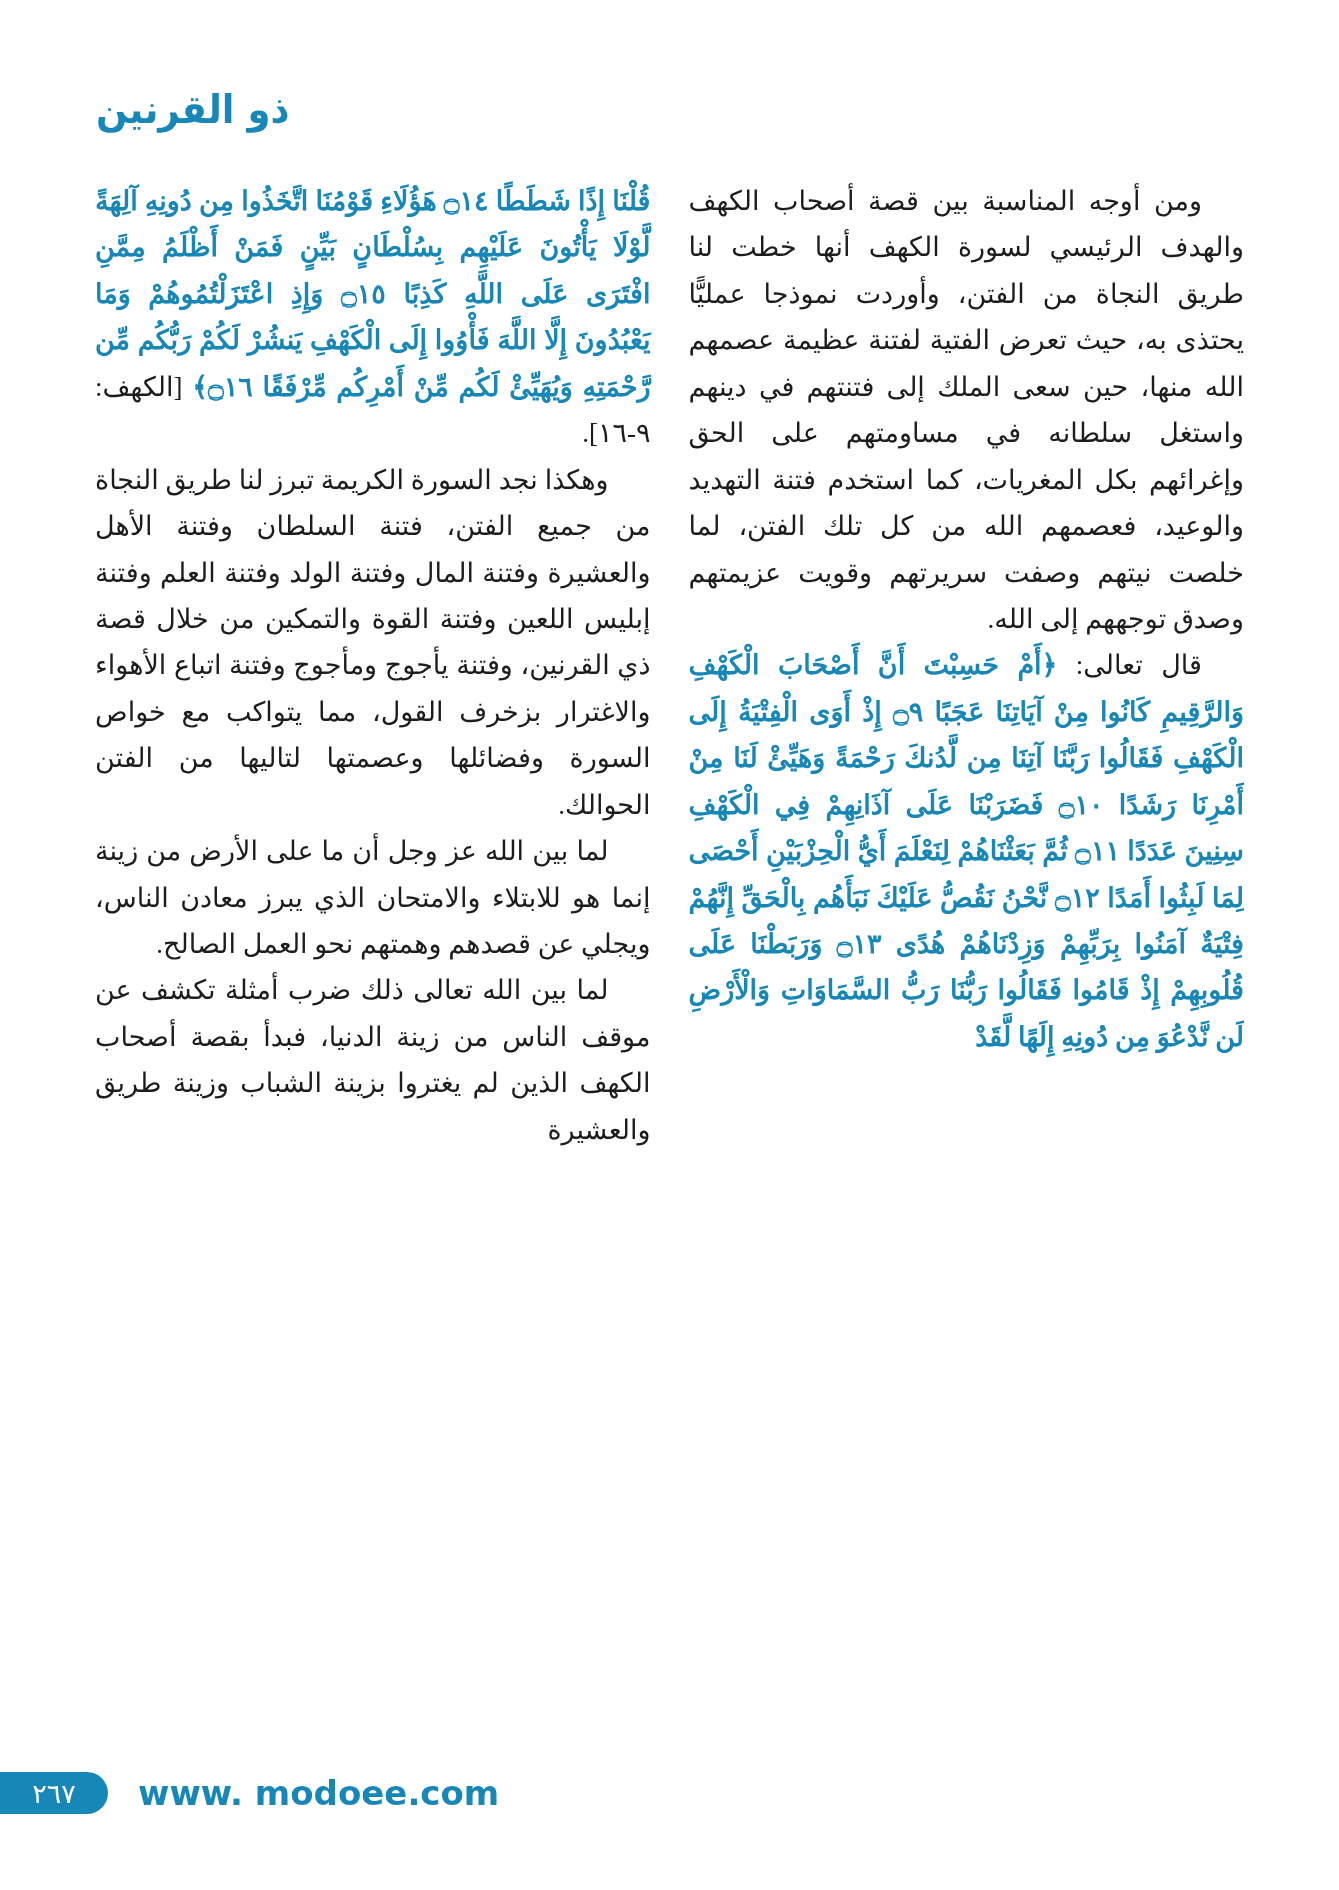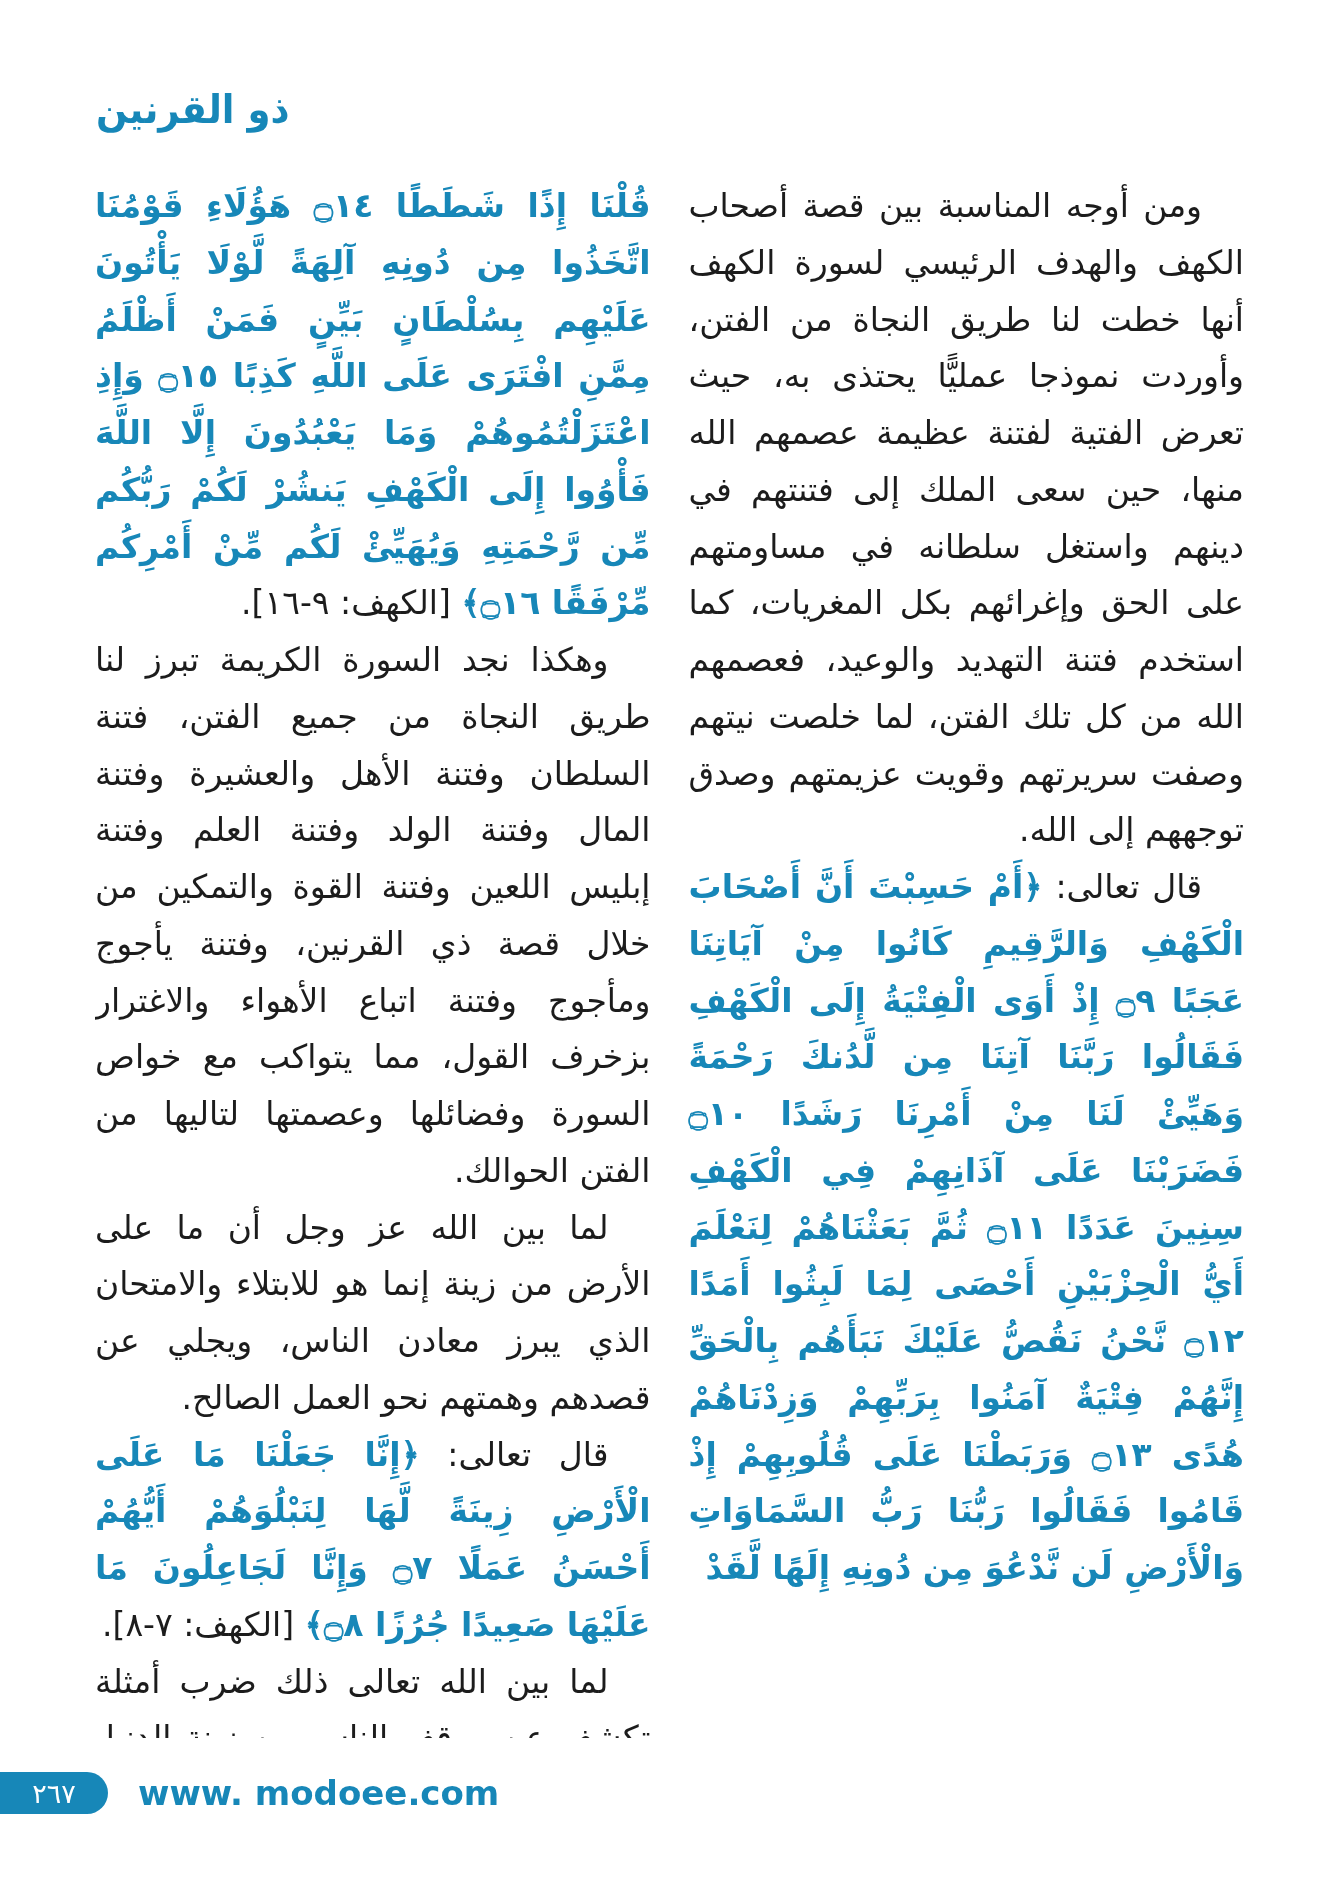--- a/index.html
+++ b/index.html
@@ -35,24 +35,25 @@
     display:flex;
     flex-direction:row; 
     gap:38px;
     overflow:hidden;
   }
   .column{
     flex:1 1 0;
     min-width:0;
   }
   .column p{
-    font-size:33px;
+    font-size:27px;
     line-height:1.72;
     text-align:justify;
     color:var(--text);
+    font-family:Liberation Serif, serif;
   }
   .column p.indent{text-indent:42px;}
   .quran{
     color:var(--accent);
     font-weight:bold;
   }
   .ref{
     color:var(--text);
     font-weight:normal;
   }
@@ -90,21 +91,20 @@
 
   <section class="column">
     <p class="indent">ومن أوجه المناسبة بين قصة أصحاب الكهف والهدف الرئيسي لسورة الكهف أنها خطت لنا طريق النجاة من الفتن، وأوردت نموذجا عمليًّا يحتذى به، حيث تعرض الفتية لفتنة عظيمة عصمهم الله منها، حين سعى الملك إلى فتنتهم في دينهم واستغل سلطانه في مساومتهم على الحق وإغرائهم بكل المغريات، كما استخدم فتنة التهديد والوعيد، فعصمهم الله من كل تلك الفتن، لما خلصت نيتهم وصفت سريرتهم وقويت عزيمتهم وصدق توجههم إلى الله.</p>
     <p class="indent"><span>قال تعالى: </span><span class="quran">﴿أَمْ حَسِبْتَ أَنَّ أَصْحَابَ الْكَهْفِ وَالرَّقِيمِ كَانُوا مِنْ آيَاتِنَا عَجَبًا ۝٩ إِذْ أَوَى الْفِتْيَةُ إِلَى الْكَهْفِ فَقَالُوا رَبَّنَا آتِنَا مِن لَّدُنكَ رَحْمَةً وَهَيِّئْ لَنَا مِنْ أَمْرِنَا رَشَدًا ۝١٠ فَضَرَبْنَا عَلَى آذَانِهِمْ فِي الْكَهْفِ سِنِينَ عَدَدًا ۝١١ ثُمَّ بَعَثْنَاهُمْ لِنَعْلَمَ أَيُّ الْحِزْبَيْنِ أَحْصَى لِمَا لَبِثُوا أَمَدًا ۝١٢ نَّحْنُ نَقُصُّ عَلَيْكَ نَبَأَهُم بِالْحَقِّ إِنَّهُمْ فِتْيَةٌ آمَنُوا بِرَبِّهِمْ وَزِدْنَاهُمْ هُدًى ۝١٣ وَرَبَطْنَا عَلَى قُلُوبِهِمْ إِذْ قَامُوا فَقَالُوا رَبُّنَا رَبُّ السَّمَاوَاتِ وَالْأَرْضِ لَن نَّدْعُوَ مِن دُونِهِ إِلَهًا لَّقَدْ</span></p>
   </section>
 
   <section class="column">
     <p><span class="quran">قُلْنَا إِذًا شَطَطًا ۝١٤ هَؤُلَاءِ قَوْمُنَا اتَّخَذُوا مِن دُونِهِ آلِهَةً لَّوْلَا يَأْتُونَ عَلَيْهِم بِسُلْطَانٍ بَيِّنٍ فَمَنْ أَظْلَمُ مِمَّنِ افْتَرَى عَلَى اللَّهِ كَذِبًا ۝١٥ وَإِذِ اعْتَزَلْتُمُوهُمْ وَمَا يَعْبُدُونَ إِلَّا اللَّهَ فَأْوُوا إِلَى الْكَهْفِ يَنشُرْ لَكُمْ رَبُّكُم مِّن رَّحْمَتِهِ وَيُهَيِّئْ لَكُم مِّنْ أَمْرِكُم مِّرْفَقًا ۝١٦﴾</span><span class="ref"> [الكهف: ٩-١٦].</span></p>
     <p class="indent">وهكذا نجد السورة الكريمة تبرز لنا طريق النجاة من جميع الفتن، فتنة السلطان وفتنة الأهل والعشيرة وفتنة المال وفتنة الولد وفتنة العلم وفتنة إبليس اللعين وفتنة القوة والتمكين من خلال قصة ذي القرنين، وفتنة يأجوج ومأجوج وفتنة اتباع الأهواء والاغترار بزخرف القول، مما يتواكب مع خواص السورة وفضائلها وعصمتها لتاليها من الفتن الحوالك.</p>
     <p class="indent">لما بين الله عز وجل أن ما على الأرض من زينة إنما هو للابتلاء والامتحان الذي يبرز معادن الناس، ويجلي عن قصدهم وهمتهم نحو العمل الصالح.</p>
-    <p class="indent"><span>قال تعالى: </span><span class="quran">﴿إِنَّا جَعَلْنَا مَا عَلَى الْأَرْضِ زِينَةً لَّهَا لِنَبْلُوَهُمْ أَيُّهُمْ أَحْسَنُ عَمَلًا ۝٧ وَإِنَّا لَجَاعِلُونَ مَا عَلَيْهَا صَعِيدًا جُرُزًا ۝٨﴾</span><span class="ref"> [الكهف: ٧-٨].</span></p>
     <p class="indent">لما بين الله تعالى ذلك ضرب أمثلة تكشف عن موقف الناس من زينة الدنيا، فبدأ بقصة أصحاب الكهف الذين لم يغتروا بزينة الشباب وزينة طريق والعشيرة</p>
   </section>
 
 </main>
 
 <div class="footer">
   <div class="page-num-pill">
     <span>٢٦٧</span>
   </div>
   <div class="website">www. modoee.com</div>

